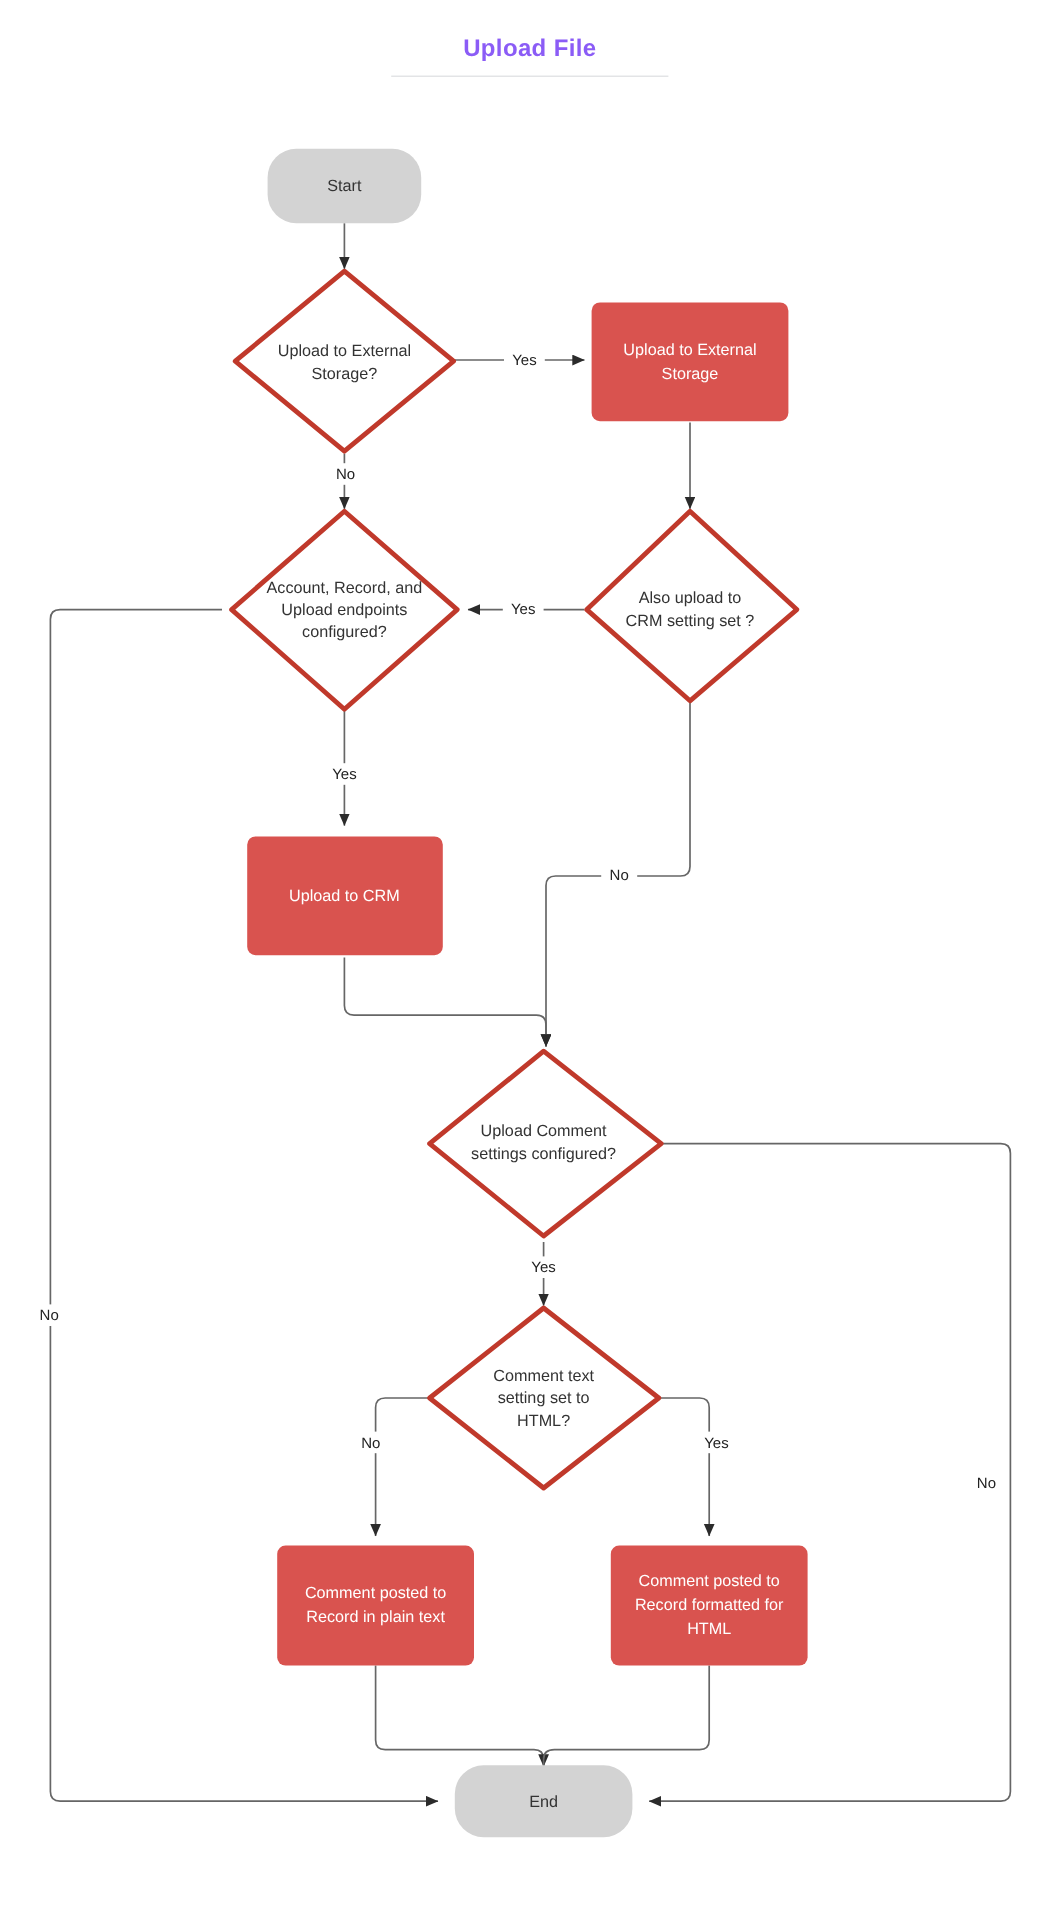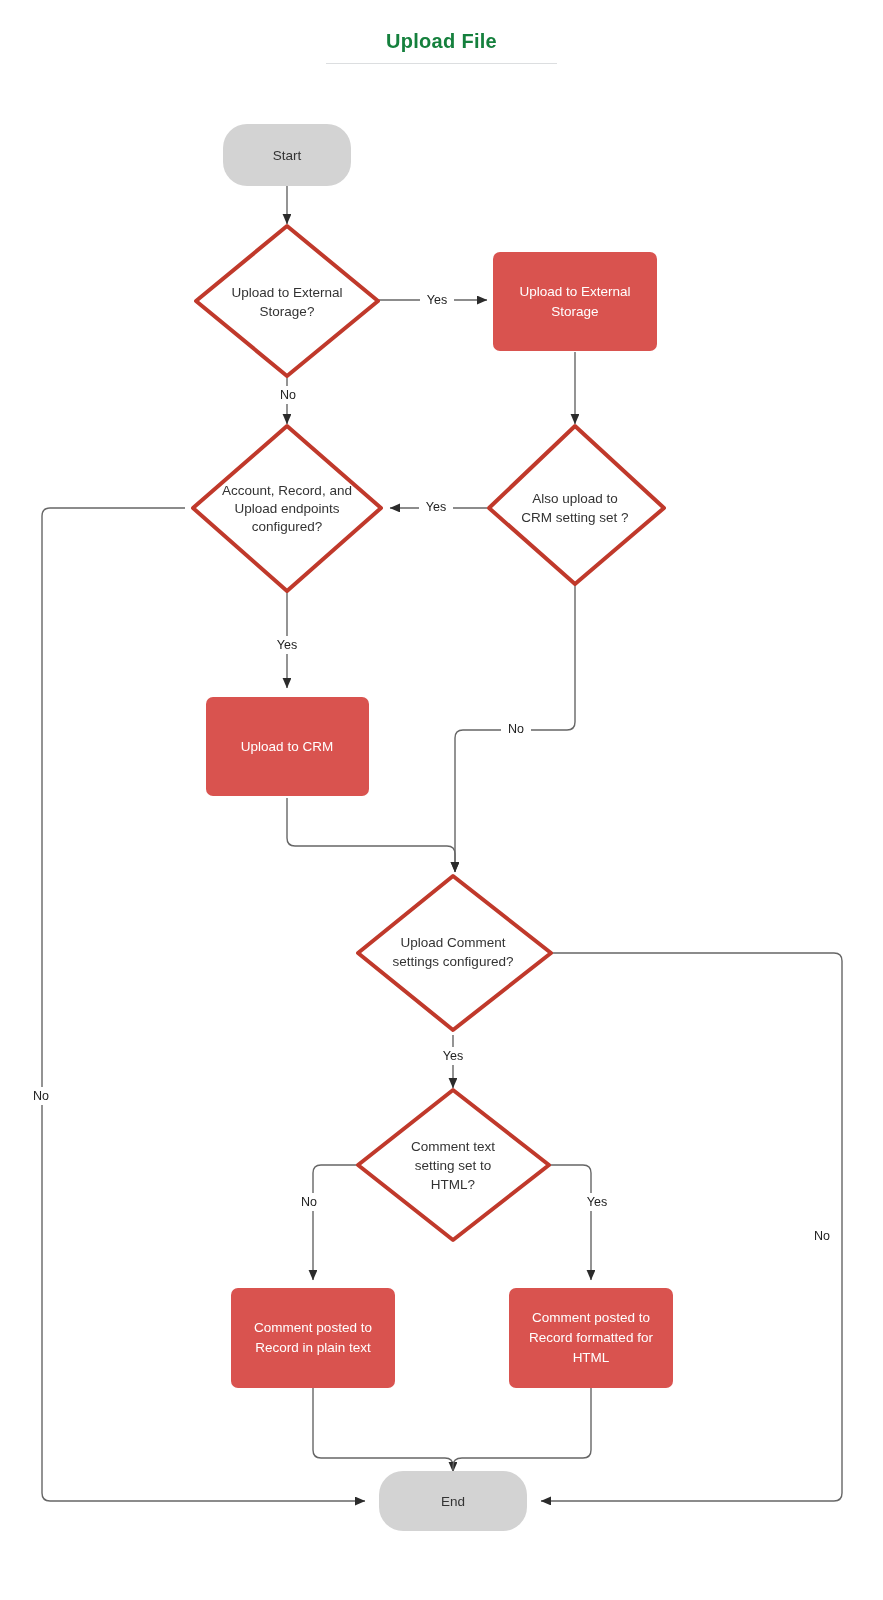--- a/index.html
+++ b/index.html
@@ -23,21 +23,21 @@
     position: absolute;
     left: 0;
     top: 30px;
     width: 883px;
     text-align: center;
   }
   .doc-title {
     display: inline-block;
     font-size: 20px;
     font-weight: bold;
-    color: #15803d;
+    color: #8b5cf6;
     letter-spacing: 0.3px;
     padding: 0 60px 10px 60px;
     border-bottom: 1px solid #dcdee0;
   }
   svg.flow {
     position: absolute;
     left: 0;
     top: 0;
     width: 883px;
     height: 1600px;

